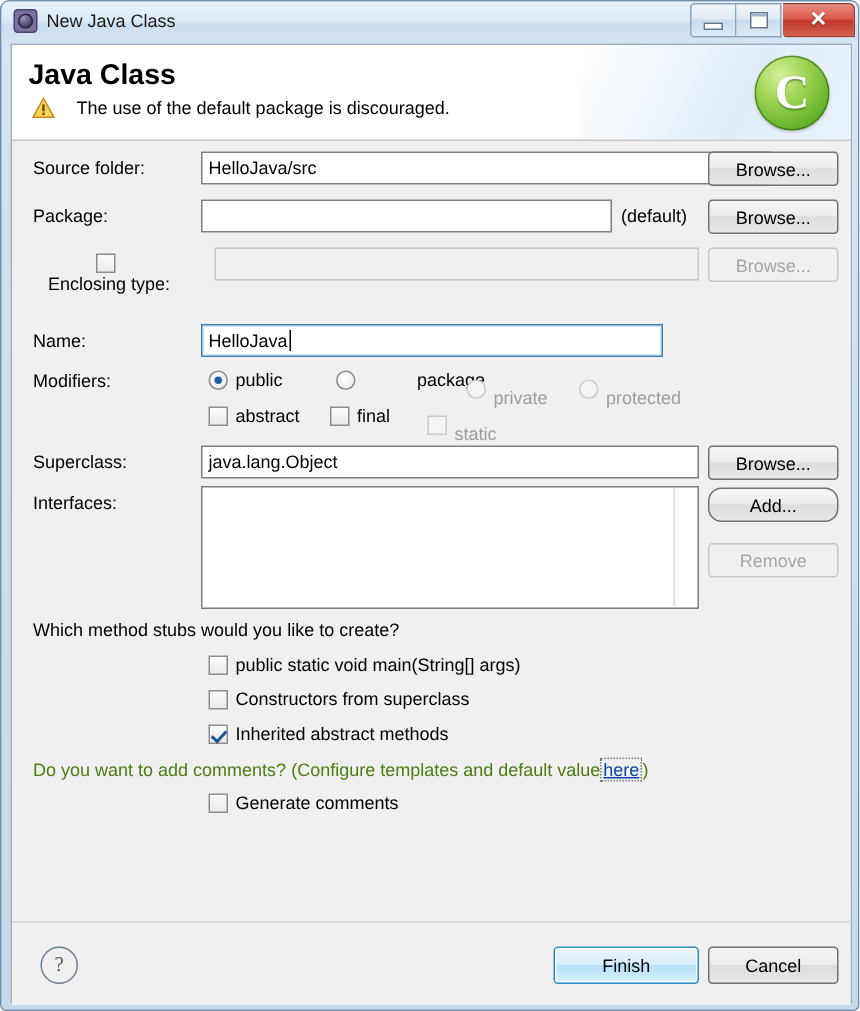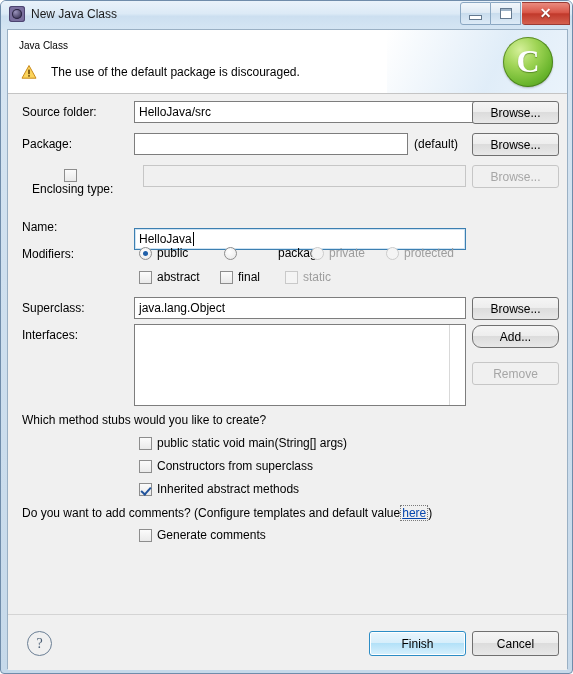--- a/index.html
+++ b/index.html
@@ -132,22 +132,22 @@
   }
   #header-sheen {
     position: absolute;
     right: 0; top: 0;
     width: 180px; height: 63px;
     background: linear-gradient(115deg, rgba(255,255,255,0) 0%, rgba(214,231,246,.75) 60%, rgba(232,242,251,.9) 100%);
   }
   #header-title {
     position: absolute;
     left: 11px; top: 10px;
-    font-size: 10px;
-    font-weight: normal;
+    font-size: 19px;
+    font-weight: bold;
     color: #000;
   }
   #header-msg-row {
     position: absolute;
     left: 13px; top: 34px;
     display: flex;
     align-items: center;
     gap: 14px;
   }
   #header-msg {
@@ -291,21 +291,21 @@
     width: 5px; height: 5px;
     border-radius: 50%;
     background: #1f5fa8;
   }
   .ctl-lbl {
     font-size: 12px;
     color: #000;
     margin-left: 5px;
     white-space: nowrap;
   }
-  .ctl-lbl.dim { color: #9d9d9d; }
+  .ctl-lbl.dim { color: #9d9d9d; margin-top: 12px; }
 
   
   #iface-list {
     box-sizing: border-box;
     background: #ffffff;
     border: 1px solid #7d7d7d;
     position: absolute;
   }
   #iface-divider {
     position: absolute;
@@ -316,21 +316,21 @@
 
   
   .link {
     color: #0645ad;
     text-decoration: underline;
     font-size: 12px;
     border: 1px dotted #7a7a7a;
     padding: 0 1px;
     cursor: pointer;
   }
-  .plain { font-size: 12px; color: #000000; }
+  .plain { font-size: 12px; color: #4d7c0f; }
 
   
   #footer {
     position: relative;
     height: 55px;
     background: #f0f0f0;
     border-top: 1px solid #d4d4d4;
   }
   #help-btn {
     position: absolute;
@@ -416,21 +416,21 @@
         <span class="ctl-lbl">Enclosing type:</span>
       </div>
       <div class="tinput disabled" style="position:absolute; left:135px; top:71px; width:323px;">
         <span></span>
       </div>
       <div class="btn disabled" style="position:absolute; left:464px; top:71px; width:87px;">Browse...</div>
 
       <div class="row" style="left:14px; top:126px;">
         <span class="lbl">Name:</span>
       </div>
-      <div class="tinput focused" style="position:absolute; left:126px; top:122px; width:332px;margin-top:12px;">
+      <div class="tinput focused" style="position:absolute; left:126px; top:122px; width:308px;">
         <span>HelloJava</span>
           <span class="caret"></span>
       </div>
 
       <div class="row" style="left:14px; top:153px;">
         <span class="lbl">Modifiers:</span>
       </div>
 
       <div class="row" style="left:131px; top:152px;">
         <span class="rb checked"></span>

